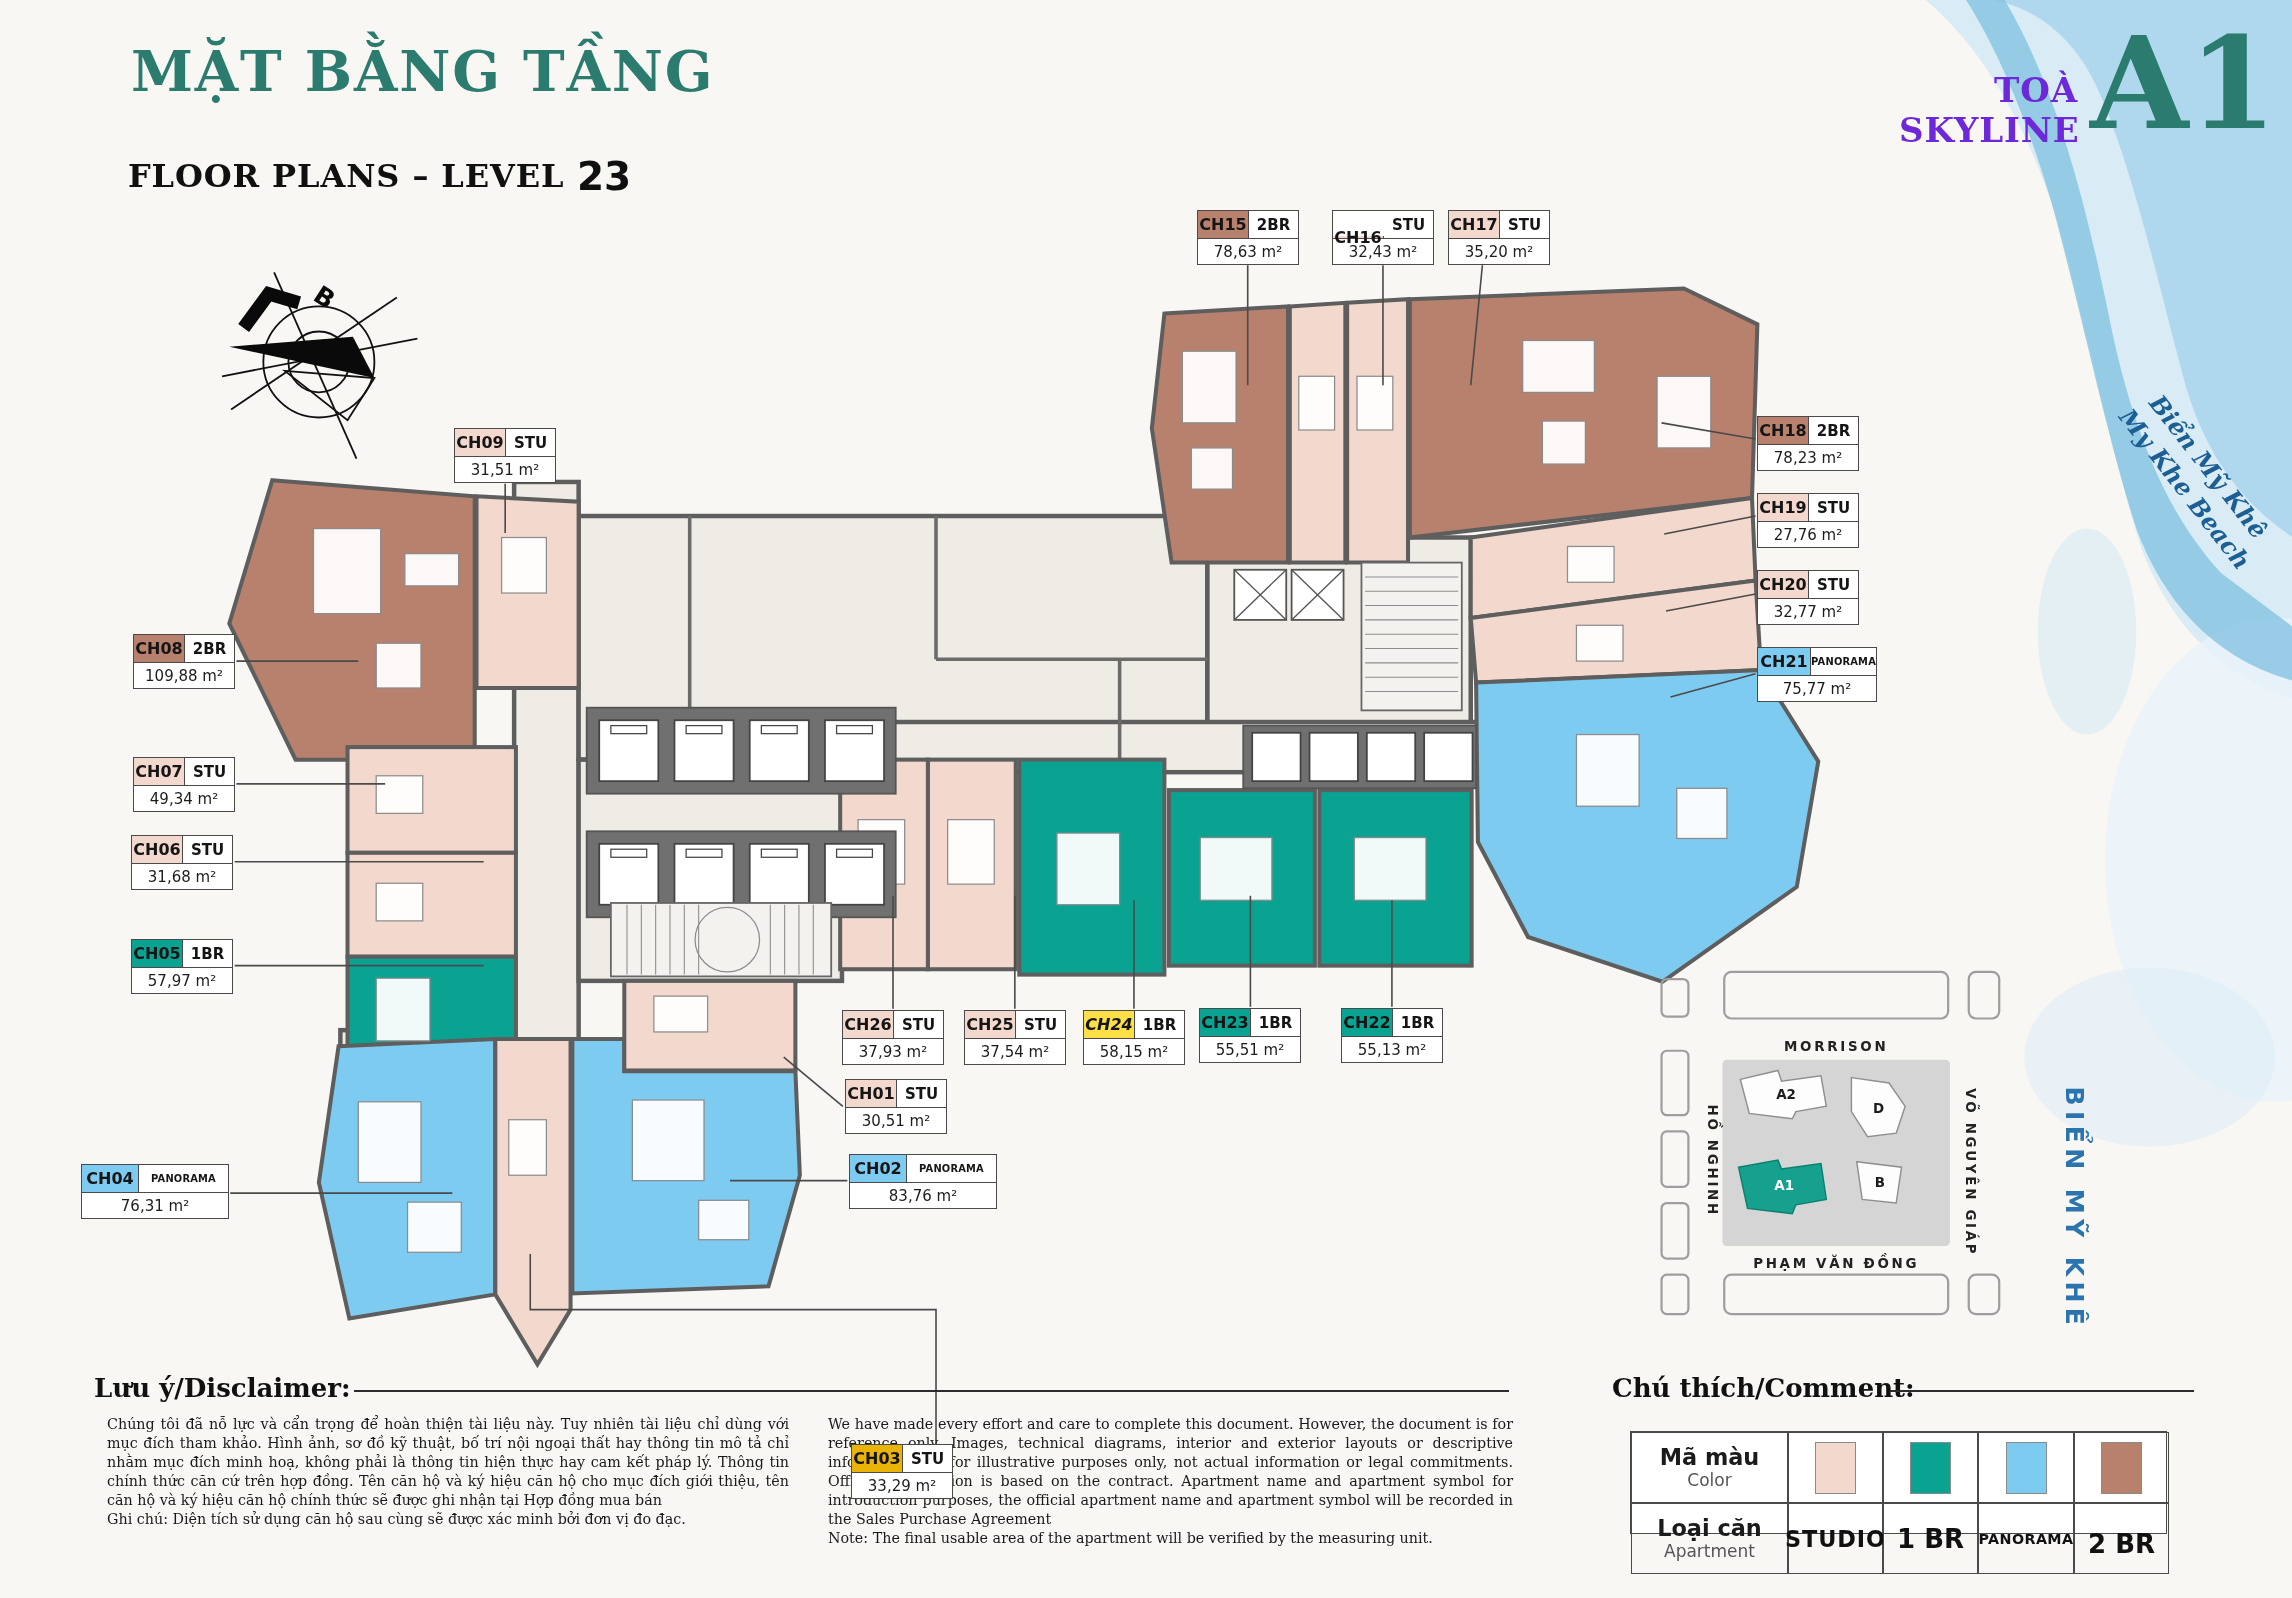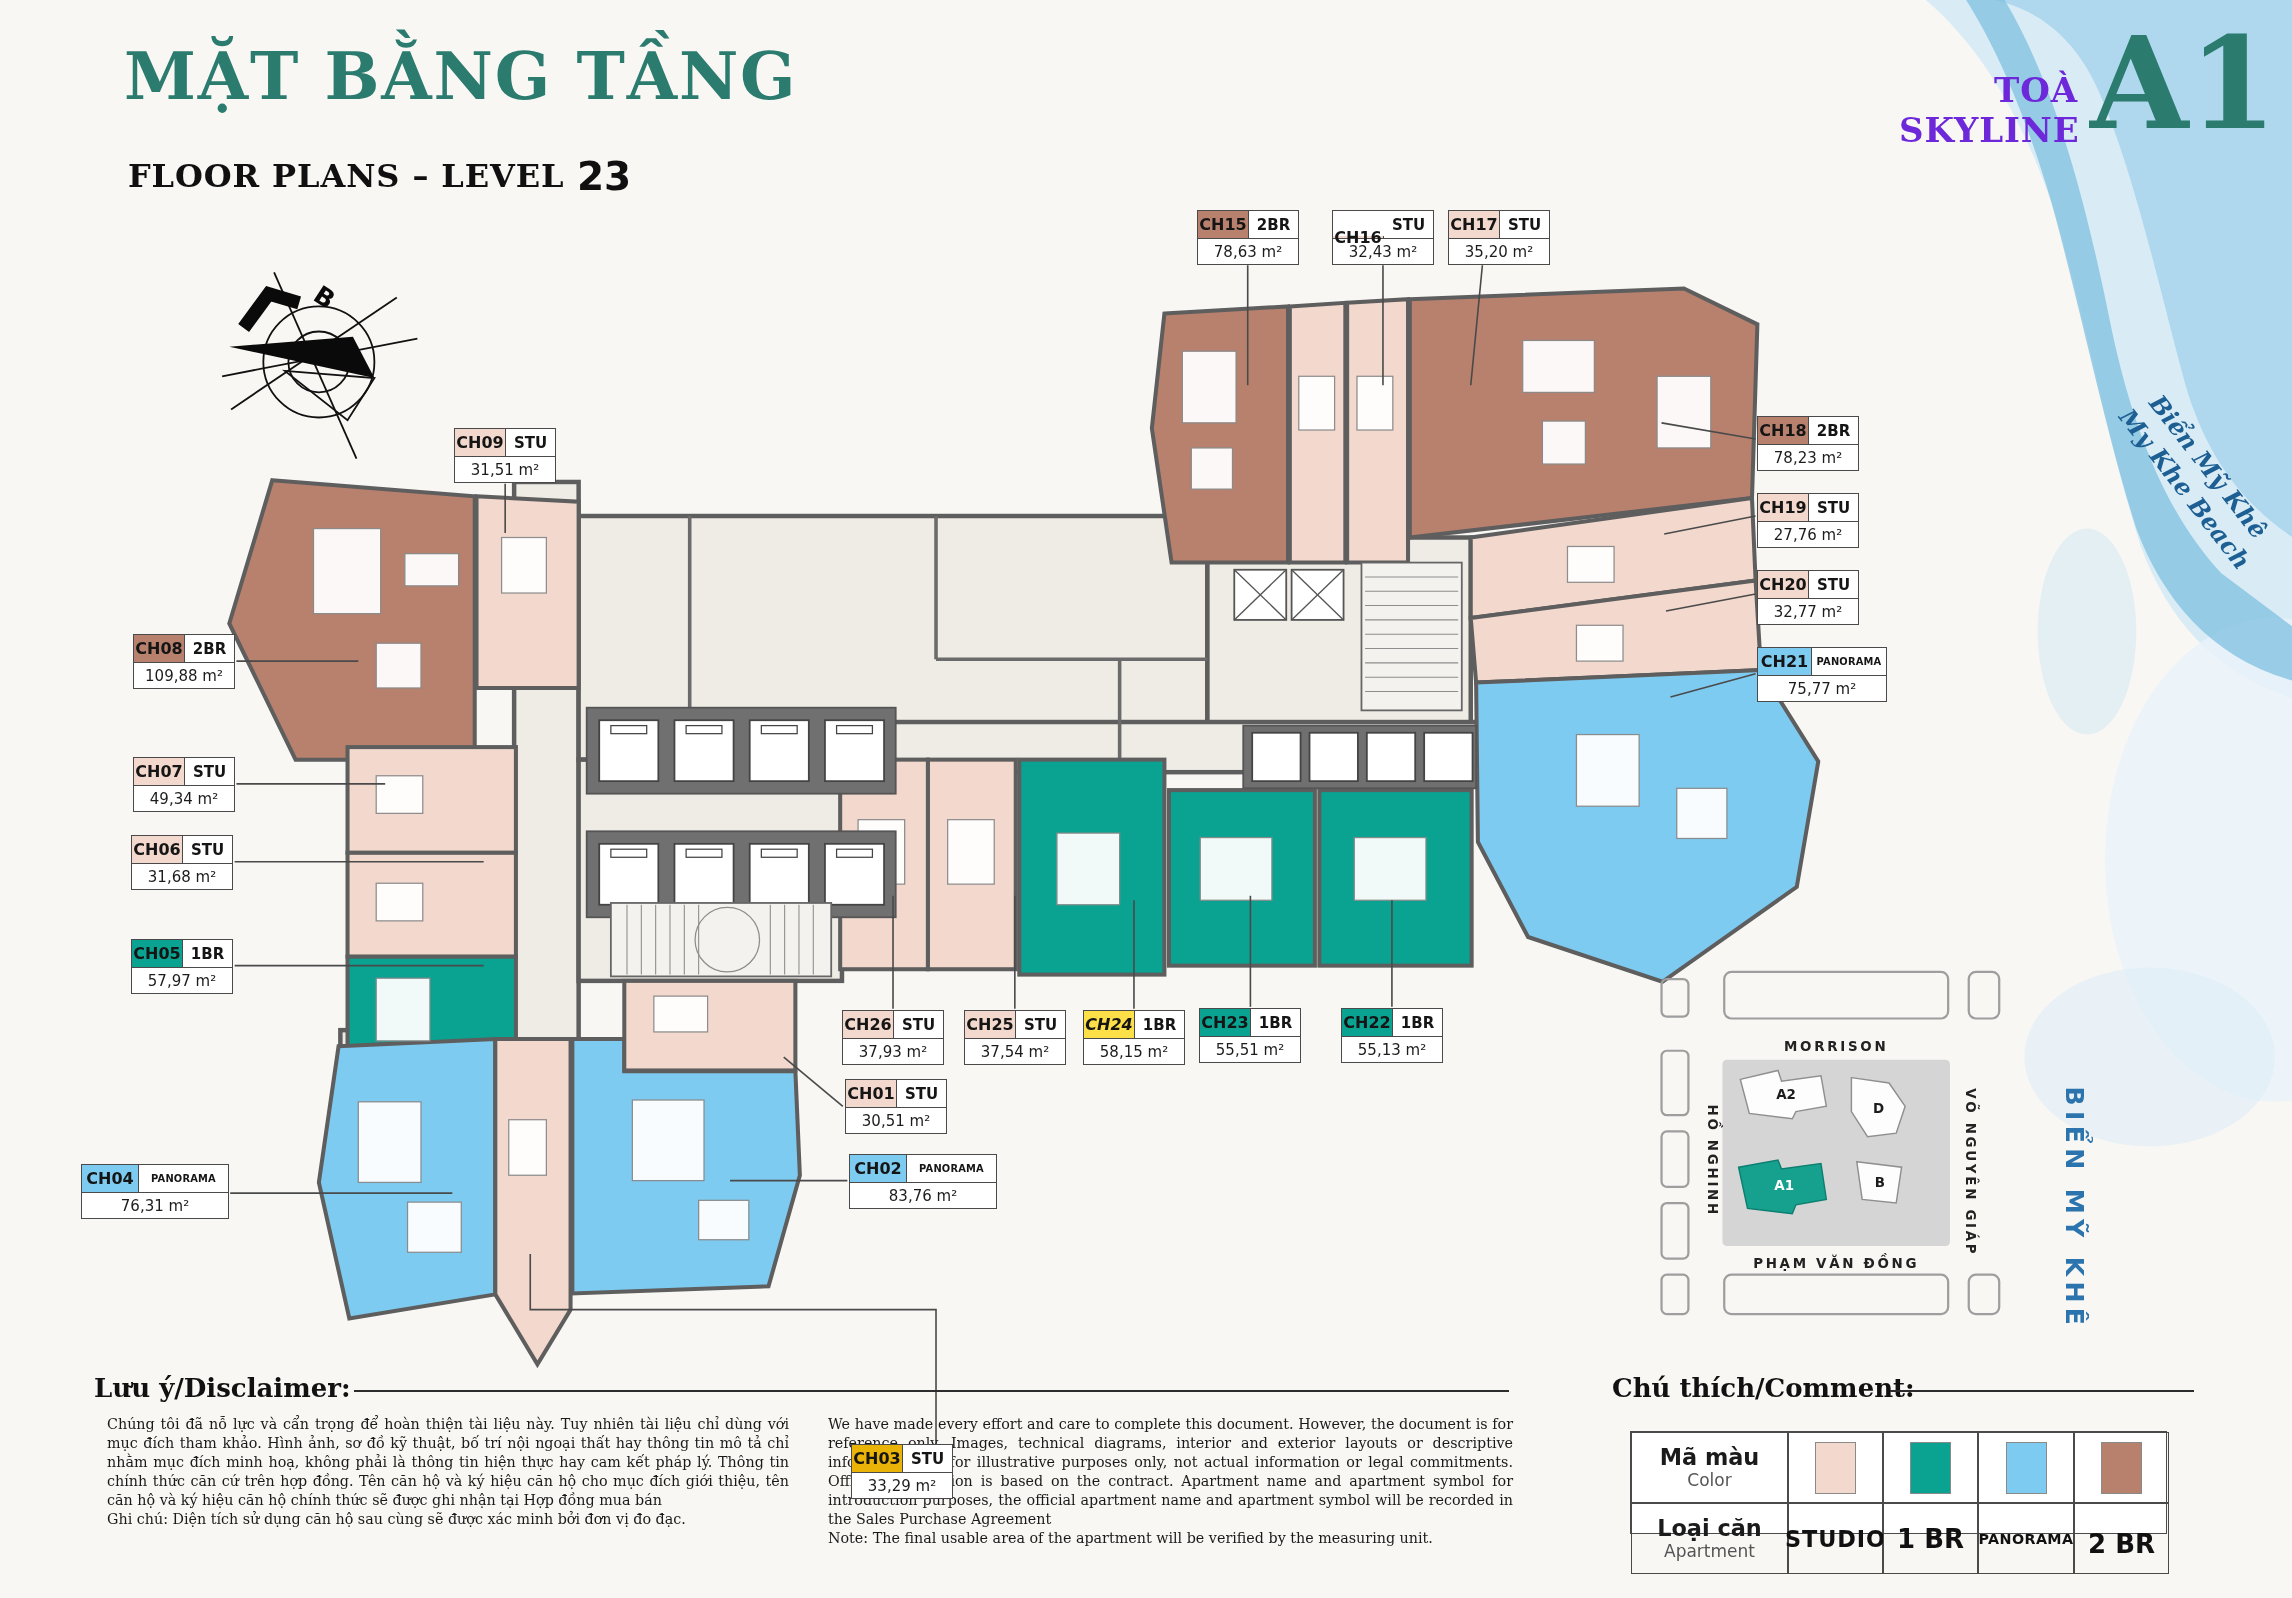--- a/index.html
+++ b/index.html
@@ -1,40 +1,40 @@
 <!DOCTYPE html>
 <html style="font-size:14.3px"><head>
 <meta charset="utf-8">
 <style>
   html,body{margin:0;padding:0;}
   body{width:2293px;height:1599px;background:#f8f7f4;font-family:"DejaVu Sans",sans-serif;}
   #page{position:relative;width:2293px;height:1599px;overflow:hidden;background:#f8f7f4;}
   #plan-svg{position:absolute;left:0;top:0;}
 
   
-  .page-title{position:absolute;left:124px;top:38px;font-family:"DejaVu Serif",serif;
-    font-weight:bold;font-size:65px;letter-spacing:1.8px;color:#2b7c6e;}
+  .page-title{position:absolute;left:131px;top:38px;font-family:"DejaVu Serif",serif;
+    font-weight:bold;font-size:56px;letter-spacing:1.8px;color:#2b7c6e;}
   .page-sub{position:absolute;left:128px;top:154px;color:#101010;white-space:nowrap;}
   .page-sub .sub-main{font-family:"DejaVu Serif",serif;font-weight:bold;font-size:32px;letter-spacing:0.9px;}
   .page-sub .sub-level{font-family:"DejaVu Sans",sans-serif;font-weight:bold;font-size:39px;margin-left:12.5px;vertical-align:-2.7px;}
   .tower-wrap{position:absolute;left:1899px;top:70px;width:179px;text-align:right;
     font-family:"DejaVu Serif",serif;font-weight:bold;font-size:34px;line-height:1.18;color:#6d28d9;letter-spacing:0.9px;}
   .tower-code{position:absolute;left:2090px;top:19.7px;font-family:"DejaVu Serif",serif;
     font-weight:bold;font-size:127px;color:#2b7c6e;line-height:1;}
 
   
   .ulabel{position:absolute;width:102px;border:1.8px solid #4a4a4a;background:#fff;box-sizing:border-box;z-index:5;}
   .ulabel .r1{display:flex;height:27px;border-bottom:1.8px solid #4a4a4a;}
   .ulabel .code{width:51px;display:flex;align-items:center;justify-content:center;
     font-weight:bold;font-size:16px;color:#151515;border-right:1.8px solid #4a4a4a;box-sizing:border-box;}
   .ulabel .type{flex:1;display:flex;align-items:center;justify-content:center;font-weight:bold;font-size:15px;color:#151515;}
   .ulabel .type.small{font-size:9.9px;letter-spacing:0.2px;}
   .ulabel .r2{height:25px;display:flex;align-items:center;justify-content:center;font-size:15px;color:#1c1c1c;}
   .ulabel.wide{width:148px;} .ulabel.wide .code{width:57px;}
-  .ulabel.midwide{width:130px;} .ulabel.midwide .code{width:54px;}
+  .ulabel.midwide{width:120px;} .ulabel.midwide .code{width:54px;}
 
   
   .sec-head{position:absolute;font-family:"DejaVu Serif",serif;font-weight:bold;font-size:26px;color:#111;}
   .rule{position:absolute;height:0;border-top:2.2px solid #2c2c2c;}
   .disc{position:absolute;font-family:"DejaVu Serif",serif;font-size:14.3px;line-height:1.33;color:#1a1a1a;text-align:justify;}
   .legend-table{position:absolute;left:1630px;top:1431px;width:537px;height:103px;display:grid;
     grid-template-columns:157px 95px 95px 96px 95px;grid-template-rows:71px 71px;
     border:1.8px solid #4a4a4a;background:#fff;box-sizing:border-box;}
   .legend-cell{border:0.9px solid #4a4a4a;display:flex;flex-direction:column;align-items:center;justify-content:center;box-sizing:border-box;}
   .legend-cell .vn{font-weight:bold;font-size:22.4px;color:#1b1b1b;line-height:1.1;}

